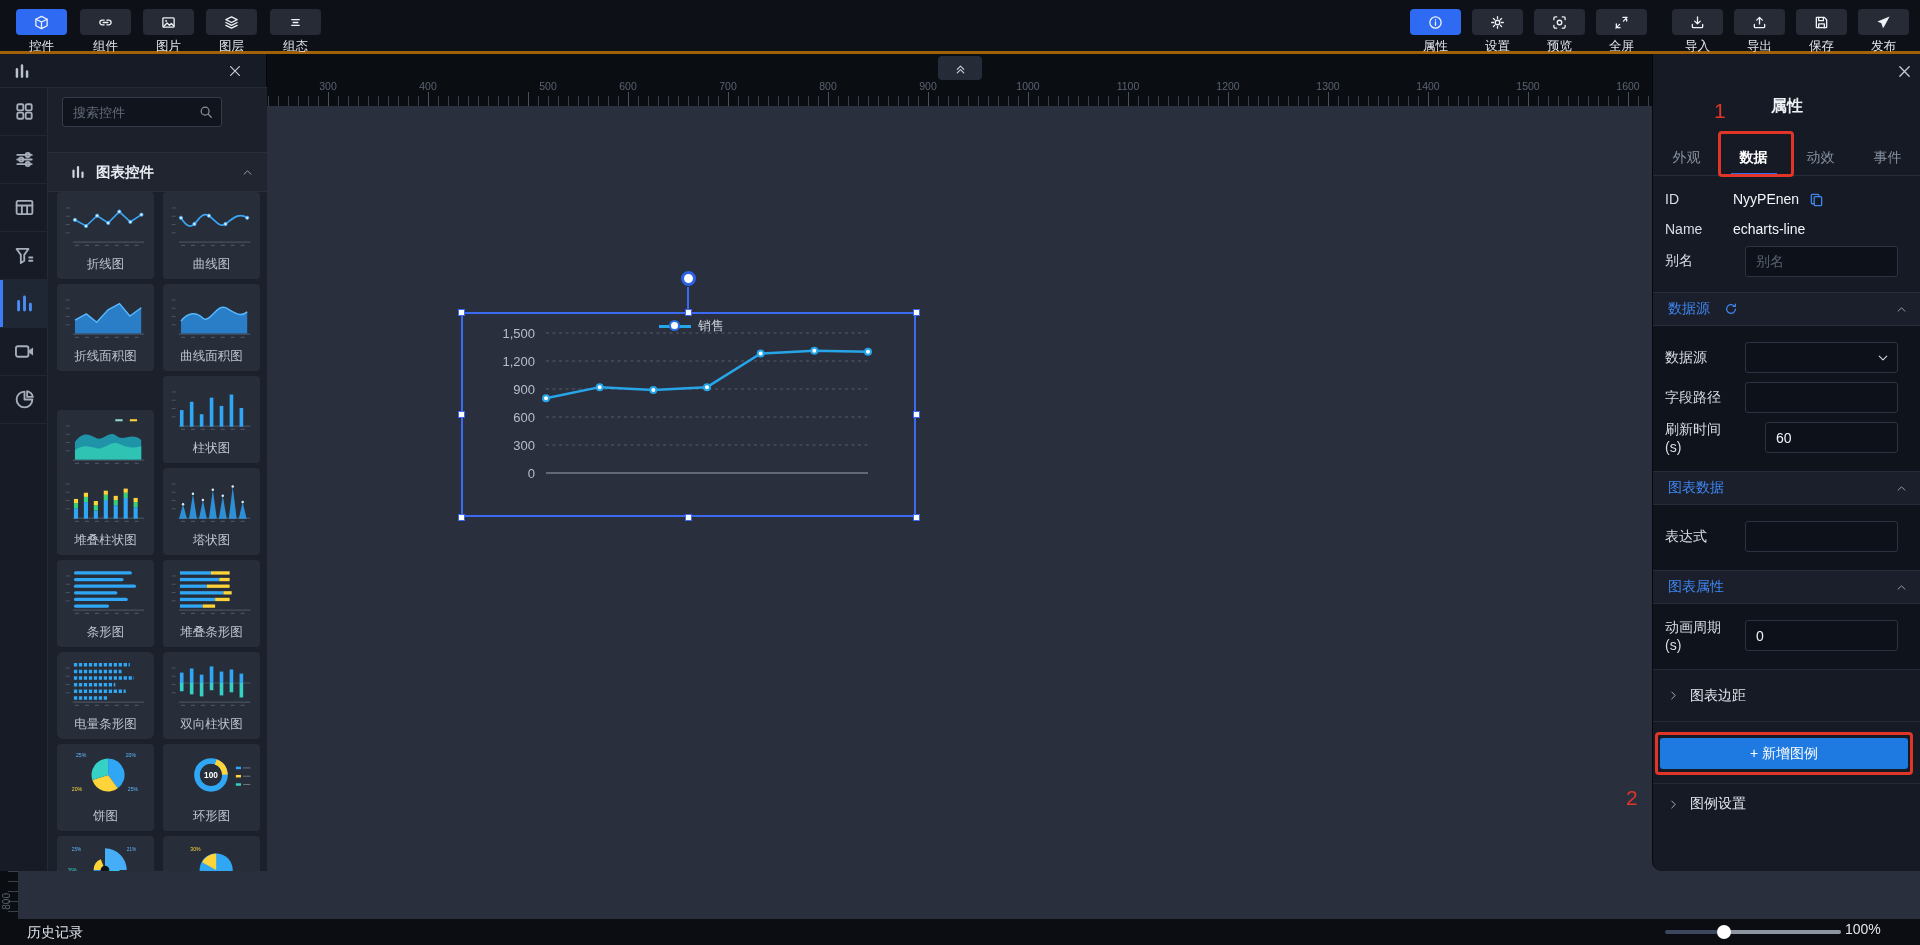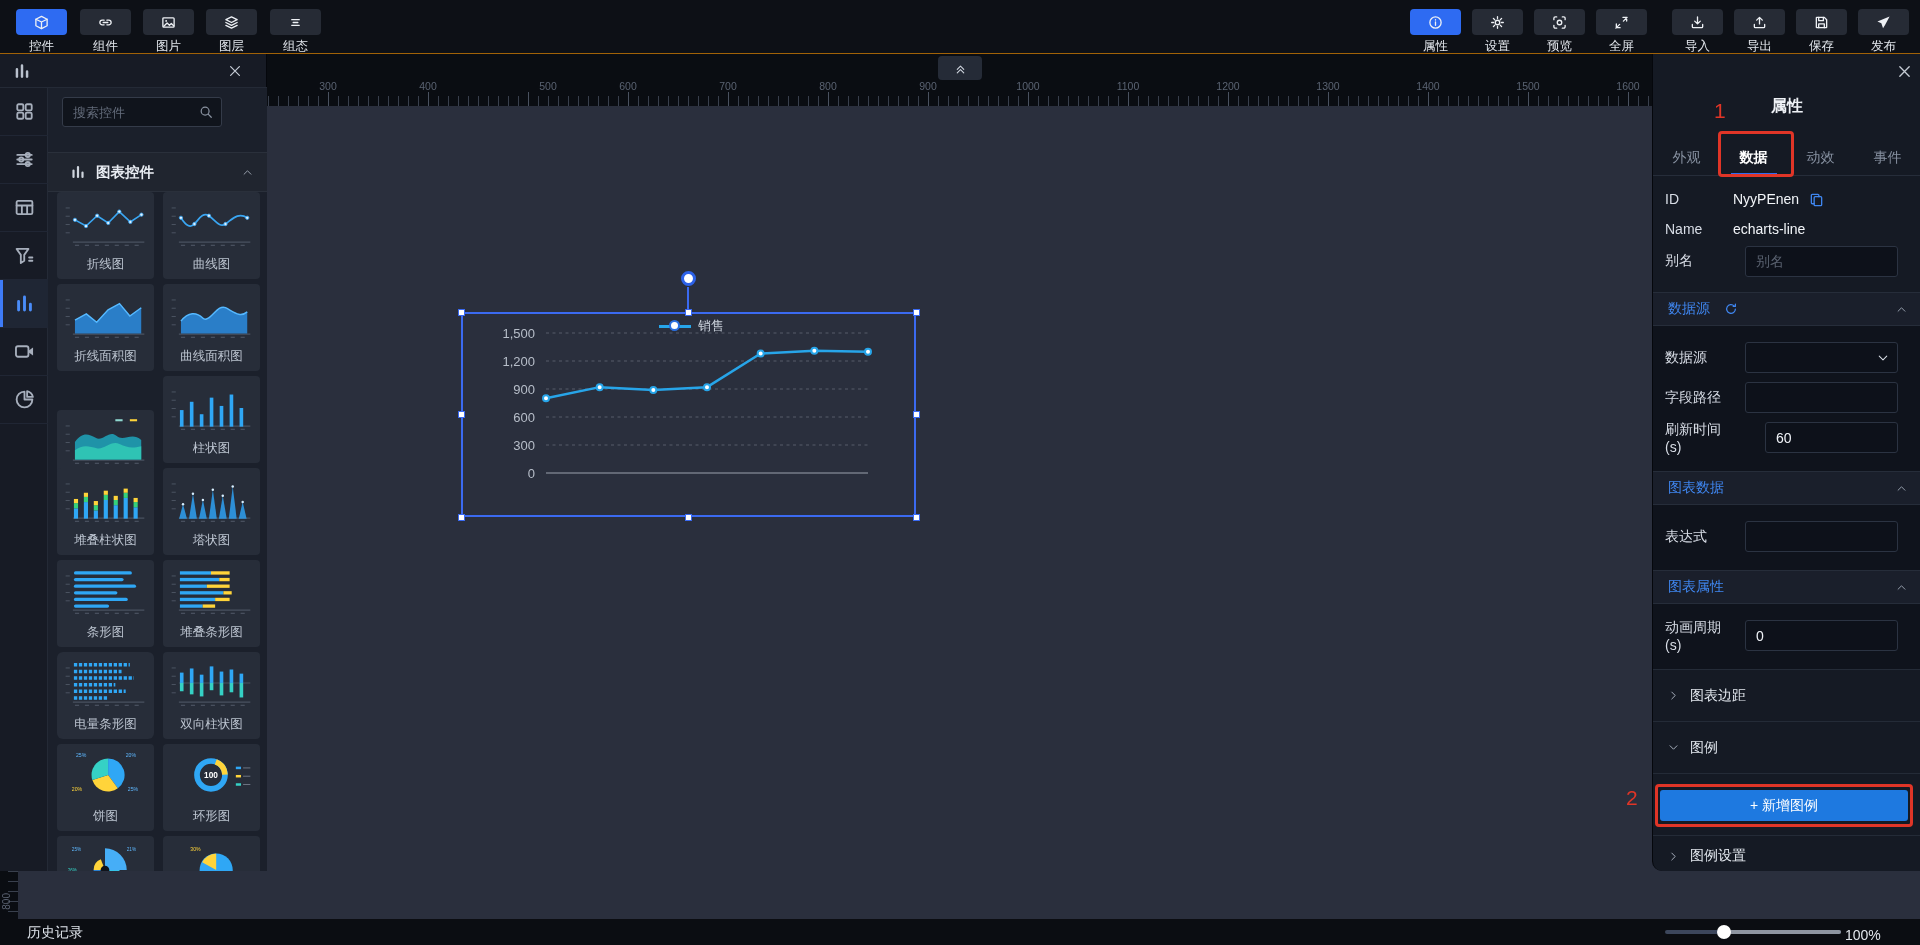--- a/index.html
+++ b/index.html
@@ -2,21 +2,21 @@
 <html><head>
 <meta charset="utf-8">
 <style>
   * { margin:0; padding:0; box-sizing:border-box; }
   html,body { width:1920px; height:945px; overflow:hidden; background:#0d1016;
     font-family:"Liberation Sans", sans-serif; }
   #stage { position:relative; width:1920px; height:945px; background:#2a2f3d; }
 
   
   #toolbar { position:absolute; left:0; top:0; width:1920px; height:54px;
-    background:#0d1016; border-bottom:1px solid #a16207; z-index:40; }
+    background:#0d1016; border-bottom:3px solid #a16207; z-index:40; }
   .tb-btn { position:absolute; top:0; width:51px; height:54px; cursor:pointer; }
   .tb-ico { position:absolute; left:0; top:9px; width:100%; height:26px;
     background:#262b35; border-radius:4px; display:flex; align-items:center; justify-content:center;
     color:#eef1f5; }
   .tb-btn.active .tb-ico { background:#2e6bf2; }
   .tb-ico .ico { width:15px; height:15px; }
   .tb-label { position:absolute; left:0; top:38px; width:100%; text-align:center;
     font-size:12.5px; color:#e2e6ec; }
 
   .ico { display:inline-block; }
@@ -144,21 +144,21 @@
 
   
   #status-bar { position:absolute; left:0; top:919px; width:1920px; height:26px;
     background:#0b0d12; z-index:50; }
   #history-label { position:absolute; left:27px; top:5px; font-size:14px; color:#dde2e9; cursor:pointer; }
   #zoom-slider { position:absolute; left:1665px; top:11px; width:176px; height:4px; border-radius:2px;
     background:#3c465c; cursor:pointer; }
   #zoom-fill { position:absolute; left:59px; top:0; width:117px; height:4px; background:#8e95a1; border-radius:2px; }
   #zoom-handle { position:absolute; left:52px; top:-5px; width:14px; height:14px;
     background:#fff; border-radius:50%; cursor:grab; }
-  #zoom-label { position:absolute; left:1845px; top:8px; font-size:14px; color:#e2e6ec; }
+  #zoom-label { position:absolute; left:1845px; top:2px; font-size:14px; color:#e2e6ec; }
 </style>
 </head>
 <body>
 
 <div id="stage">
 
   <div id="ruler-strip">
     <div id="hruler-ticks"></div>
     <div id="hruler-labels">
         <div class="hruler-num" style="left: 328px;">300</div>
@@ -951,28 +951,20 @@
           </div>
         </div>
         <div class="rp-collapse">
           <span class="ico col-chev">
             <svg viewBox="0 0 16 16" fill="none" stroke="currentColor" stroke-width="1.4" stroke-linecap="round" stroke-linejoin="round">
               <path d="M5.5 3l5 5-5 5"></path>
             </svg>
           </span>
           <span class="col-title">图表边距</span>
         </div>
-        <div class="rp-collapse">
-          <span class="ico col-chev">
-            <svg viewBox="0 0 16 16" fill="none" stroke="currentColor" stroke-width="1.4" stroke-linecap="round" stroke-linejoin="round">
-              <path d="M3 5.5 8 10.5l5-5"></path>
-            </svg>
-          </span>
-          <span class="col-title">图例</span>
-        </div>
         <div class="rp-btnrow">
           <button id="add-legend-btn">+ 新增图例</button>
           <div id="btn-highlight"></div>
         </div>
         <div class="rp-collapse last">
           <span class="ico col-chev">
             <svg viewBox="0 0 16 16" fill="none" stroke="currentColor" stroke-width="1.4" stroke-linecap="round" stroke-linejoin="round">
               <path d="M5.5 3l5 5-5 5"></path>
             </svg>
           </span>

